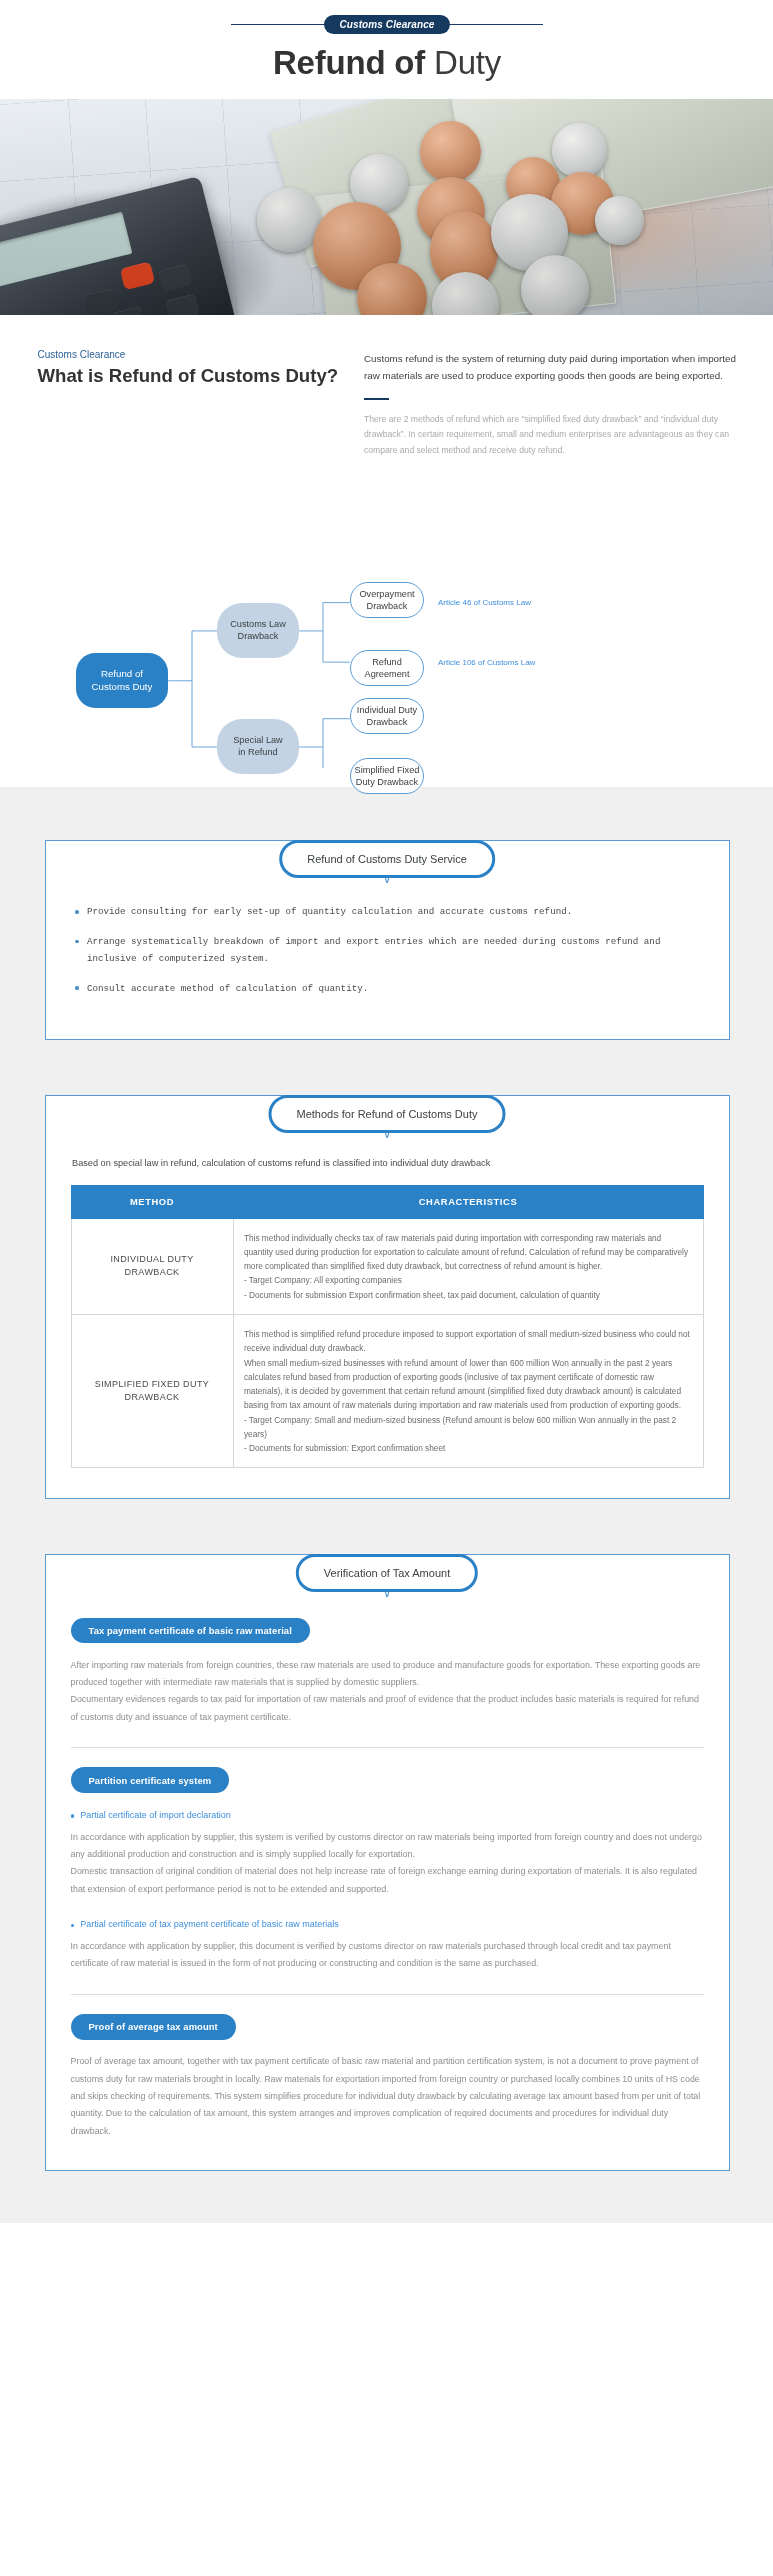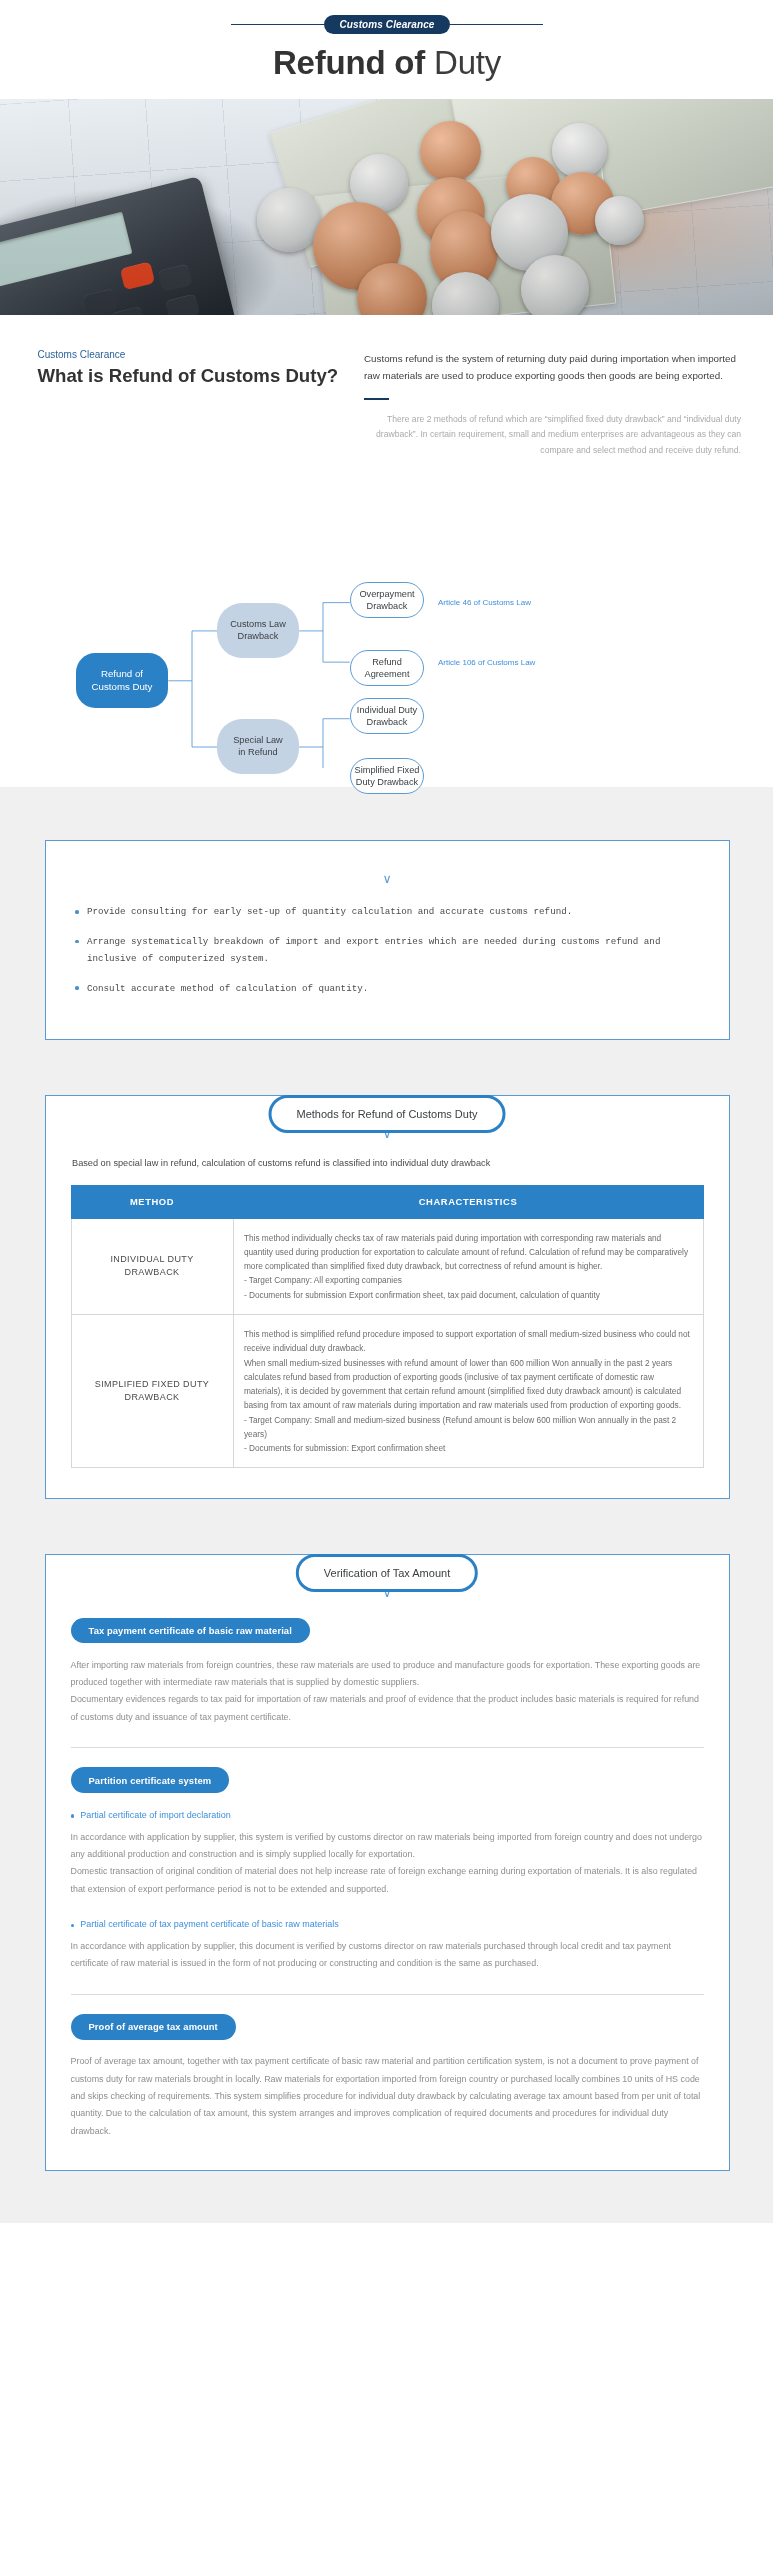--- a/index.html
+++ b/index.html
@@ -85,21 +85,21 @@
   }
 
   
   .intro { display: flex; padding: 34px 33px 7.4px; gap: 18px; }
   .intro-left { width: 313px; padding-left: 4.5px; }
   .intro-eyebrow { color: #2c6199; font-size: 10px; margin-bottom: 4.5px; }
   .intro-title { font-size: 18.6px; font-weight: 700; color: #333; line-height: 1.25; }
   .intro-right { flex: 1; padding-top: 1.5px; }
   .intro-lead { font-size: 9.8px; line-height: 1.75; color: #3f3f3f; }
   .intro-div { width: 25px; height: 2.2px; background: #16395f; margin: 13.4px 0 12px; }
-  .intro-note { font-size: 8.6px; line-height: 1.78; color: #a9aaac; text-align: right; }
+  .intro-note { font-size: 8.6px; line-height: 1.78; color: #a9aaac; }
 
   
   .diagram { position: relative; height: 298px; margin: 4.5px 0 19.3px; }
   .diagram svg { position: absolute; left: 0; top: 0; }
   .node {
     position: absolute; display: flex; align-items: center; justify-content: center;
     text-align: center; font-size: 9.2px; line-height: 1.35; color: #3c4043;
   }
   .node.root {
     background: #2a81c6; color: #fff; border-radius: 19.3px;
@@ -285,20 +285,21 @@
     </div>
 
     <span class="artref" style="left:438px;top:128px;">Article 46 of Customs Law</span>
     <span class="artref" style="left:438px;top:188px;">Article 106 of Customs Law</span>
   </div>
 
   <div class="grey">
 
     <div class="panel">
       <div class="panel-notch"></div>
+      <div class="panel-cap">Refund of Customs Duty Service</div>
       <div class="panel-box">
         <div class="chev">∨</div>
         <ul class="bullets">
           <li>Provide consulting for early set-up of quantity calculation and accurate customs refund.</li>
           <li>Arrange systematically breakdown of import and export entries which are needed during customs refund and inclusive of computerized system.</li>
           <li>Consult accurate method of calculation of quantity.</li>
         </ul>
       </div>
     </div>
 

